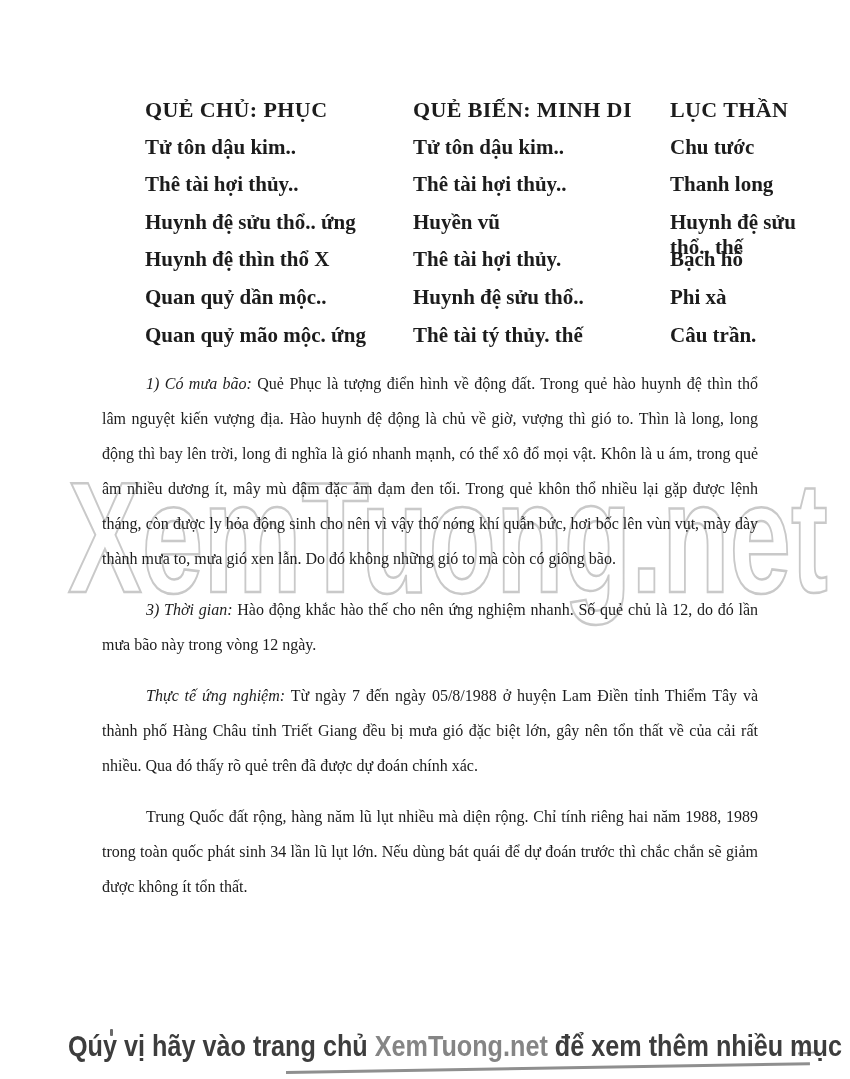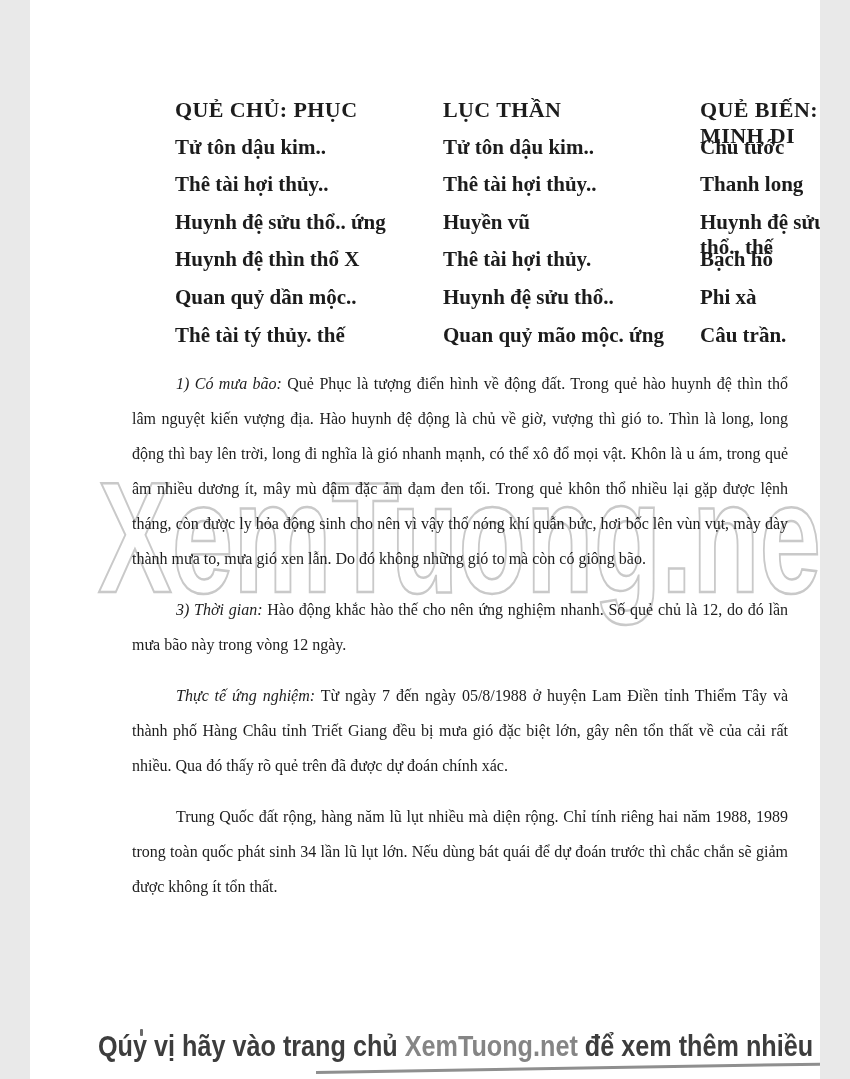--- a/index.html
+++ b/index.html
@@ -1,18 +1,18 @@
 <!DOCTYPE html>
 <html><head>
 <meta charset="utf-8">
 <style>
   html,body { margin:0; padding:0; background:#e9e9e9; }
   .page {
     position:relative;
-    width:790px; height:1079px;
+    width:850px; height:1079px;
     margin:0 auto;
     background:#ffffff;
     overflow:hidden;
     font-family:"Liberation Serif", serif;
     color:#1c1c1c;
   }
 
   
   .qtable {
     position:absolute; top:97px; left:145px;
@@ -93,22 +93,22 @@
     transform:rotate(-3deg);
   }
 </style>
 </head>
 <body>
 
 <div class="page">
 
   <div class="qtable">
     <div class="th">QUẺ CHỦ: PHỤC</div>
+    <div class="th">QUẺ BIẾN: MINH DI</div>
     <div class="th">LỤC THẦN</div>
-    <div class="th">QUẺ BIẾN: MINH DI</div>
 
     <div class="td">Tử tôn dậu kim..</div>
     <div class="td">Tử tôn dậu kim..</div>
     <div class="td">Chu tước</div>
 
     <div class="td">Thê tài hợi thủy..</div>
     <div class="td">Thê tài hợi thủy..</div>
     <div class="td">Thanh long</div>
 
     <div class="td">Huynh đệ sửu thổ.. ứng</div>
@@ -116,22 +116,22 @@
     <div class="td">Huynh đệ sửu thổ.. thế</div>
 
     <div class="td">Huynh đệ thìn thổ X</div>
     <div class="td">Thê tài hợi thủy.</div>
     <div class="td">Bạch hổ</div>
 
     <div class="td">Quan quỷ dần mộc..</div>
     <div class="td">Huynh đệ sửu thổ..</div>
     <div class="td">Phi xà</div>
 
+    <div class="td">Quan quỷ mão mộc. ứng</div>
     <div class="td">Thê tài tý thủy. thế</div>
-    <div class="td">Quan quỷ mão mộc. ứng</div>
     <div class="td">Câu trần.</div>
   </div>
 
   <div class="watermark">XemTuong.net</div>
 
   <div class="content">
     <p><i>1) Có mưa bão:</i><span> Quẻ Phục là tượng điển hình về động đất. Trong quẻ hào huynh đệ thìn thổ lâm nguyệt kiến vượng địa. Hào huynh đệ động là chủ về giờ, vượng thì gió to. Thìn là long, long động thì bay lên trời, long đi nghĩa là gió nhanh mạnh, có thể xô đổ mọi vật. Khôn là u ám, trong quẻ âm nhiều dương ít, mây mù đậm đặc ảm đạm đen tối. Trong quẻ khôn thổ nhiều lại gặp được lệnh tháng, còn được ly hỏa động sinh cho nên vì vậy thổ nóng khí quẫn bức, hơi bốc lên vùn vụt, mày dày thành mưa to, mưa gió xen lẫn. Do đó không những gió to mà còn có giông bão.</span></p>
     <p><i>3) Thời gian:</i><span> Hào động khắc hào thế cho nên ứng nghiệm nhanh. Số quẻ chủ là 12, do đó lần mưa bão này trong vòng 12 ngày.</span></p>
     <p><i>Thực tế ứng nghiệm:</i><span> Từ ngày 7 đến ngày 05/8/1988 ở huyện Lam Điền tỉnh Thiểm Tây và thành phố Hàng Châu tỉnh Triết Giang đều bị mưa gió đặc biệt lớn, gây nên tổn thất về của cải rất nhiều. Qua đó thấy rõ quẻ trên đã được dự đoán chính xác.</span></p>
     <p><i></i><span>Trung Quốc đất rộng, hàng năm lũ lụt nhiều mà diện rộng. Chỉ tính riêng hai năm 1988, 1989 trong toàn quốc phát sinh 34 lần lũ lụt lớn. Nếu dùng bát quái để dự đoán trước thì chắc chắn sẽ giảm được không ít tổn thất.</span></p>

